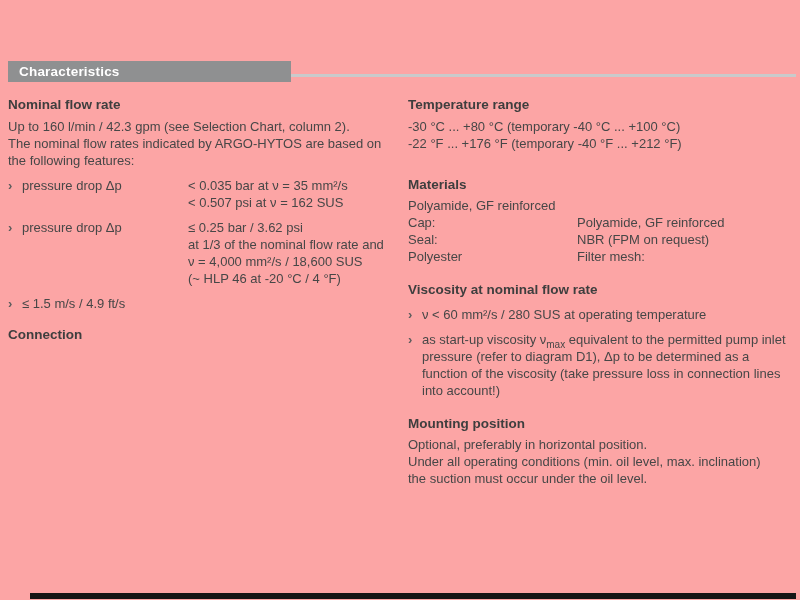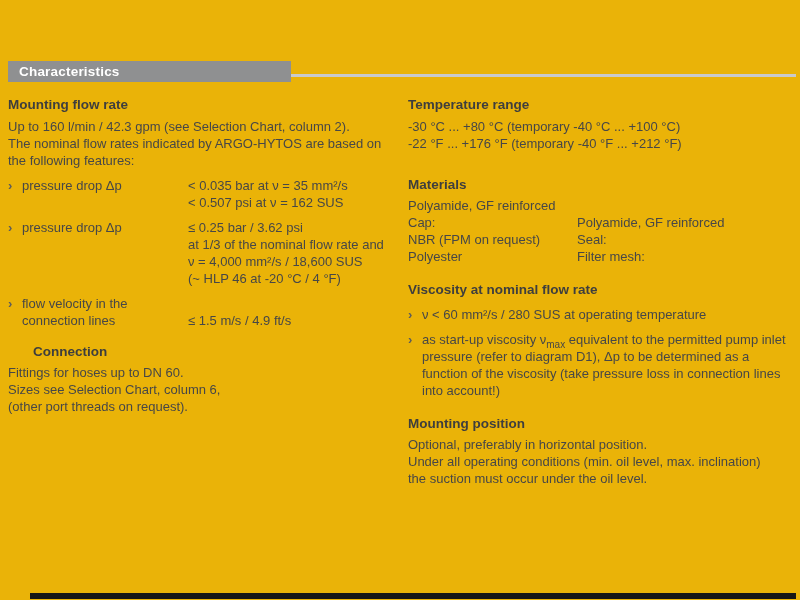--- a/index.html
+++ b/index.html
@@ -1,20 +1,20 @@
 <!DOCTYPE html>
 <html><head>
 <meta charset="utf-8">
 <style>
   html, body { margin: 0; padding: 0; background: #ffffff; }
   .page {
     position: relative;
     width: 800px;
     height: 600px;
-    background: #eab308;
+    background: #fca5a5;
     font-family: "Liberation Sans", sans-serif;
     color: #474747;
     overflow: hidden;
   }
   
   .charbar {
     position: absolute;
     left: 8px;
     top: 61px;
     width: 283px;
@@ -51,21 +51,21 @@
     font-weight: bold;
     font-size: 13.5px;
     color: #3e3e3e;
     line-height: 17px;
   }
   .body {
     white-space: pre-line;
     margin-top: 5px;
     color: #474747;
   }
-  .mt14 { margin-top: 14px; margin-left: 25px; }
+  .mt14 { margin-top: 14px; }
   .mt15 { margin-top: 15px; }
   .mt16 { margin-top: 16px; }
   .mt24 { margin-top: 24px; }
 
   
   .bullet-row {
     display: grid;
     grid-template-columns: 14px 166px 1fr;
     margin-top: 8px;
   }
@@ -118,21 +118,21 @@
 <div class="page">
 
   <div class="charbar">
     <div class="charbar-label">Characteristics</div>
   </div>
   <div class="charline"></div>
 
   <div class="col col-left">
 
     <div>
-      <div class="sec-heading">Mounting flow rate</div>
+      <div class="sec-heading">Nominal flow rate</div>
       <div class="body">Up to 160 l/min / 42.3 gpm (see Selection Chart, column 2).
 The nominal flow rates indicated by ARGO-HYTOS are based on
 the following features:</div>
 
       <div class="bullet-row">
         <span class="marker">›</span>
         <span class="blabel">pressure drop Δp</span>
         <span class="bvalue">&lt; 0.035 bar at ν  = 35 mm²/s
 &lt; 0.507 psi at ν  = 162 SUS</span>
       </div>
@@ -141,31 +141,26 @@
         <span class="marker">›</span>
         <span class="blabel">pressure drop Δp</span>
         <span class="bvalue">≤ 0.25 bar / 3.62 psi
 at 1/3 of the nominal flow rate and
 ν = 4,000 mm²/s / 18,600 SUS
 (~ HLP 46 at -20 °C / 4 °F)</span>
       </div>
 
       <div class="bullet-row">
         <span class="marker">›</span>
-        <span class="blabel">flow velocity in the
-connection lines</span>
         <span class="bvalue align-end">≤ 1.5 m/s / 4.9 ft/s</span>
       </div>
     </div>
 
     <div>
       <div class="sec-heading mt14">Connection</div>
-      <div class="body" style="margin-top:4px">Fittings for hoses up to DN 60.
-Sizes see Selection Chart, column 6,
-(other port threads on request).</div>
     </div>
 
 
 
   </div>
 
   <div class="col col-right">
 
     <div>
       <div class="sec-heading">Temperature range</div>
@@ -177,22 +172,22 @@
       <div class="sec-heading mt24">Materials</div>
       <div class="mat-rows">
         <div class="mat-row">
           <span>Polyamide, GF reinforced</span>
         </div>
         <div class="mat-row">
           <span>Cap:</span>
           <span>Polyamide, GF reinforced</span>
         </div>
         <div class="mat-row">
+          <span>Seal:</span>
           <span>NBR (FPM on request)</span>
-          <span>Seal:</span>
         </div>
         <div class="mat-row">
           <span>Polyester</span>
           <span>Filter mesh:</span>
         </div>
       </div>
     </div>
 
     <div>
       <div class="sec-heading mt16">Viscosity at nominal flow rate</div>

